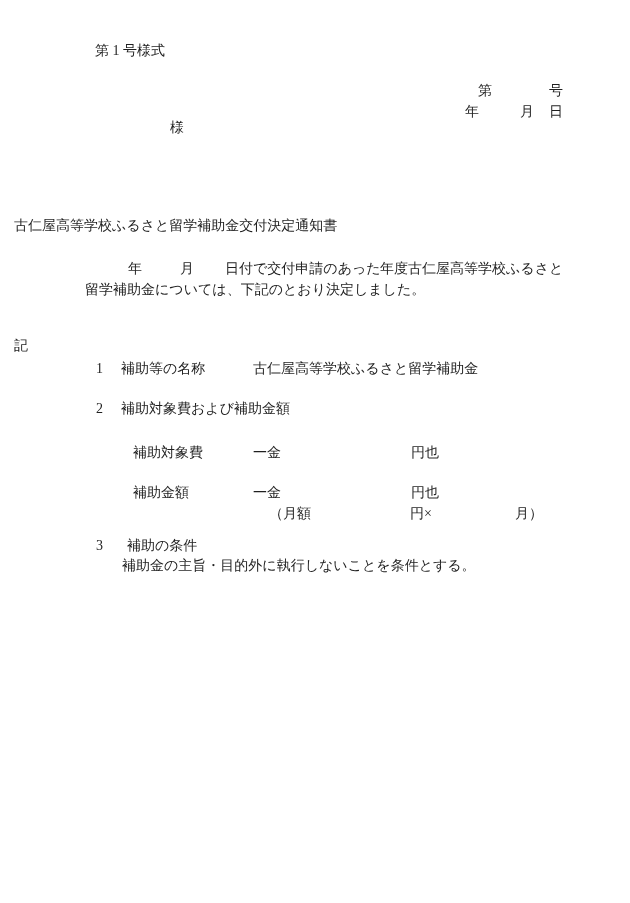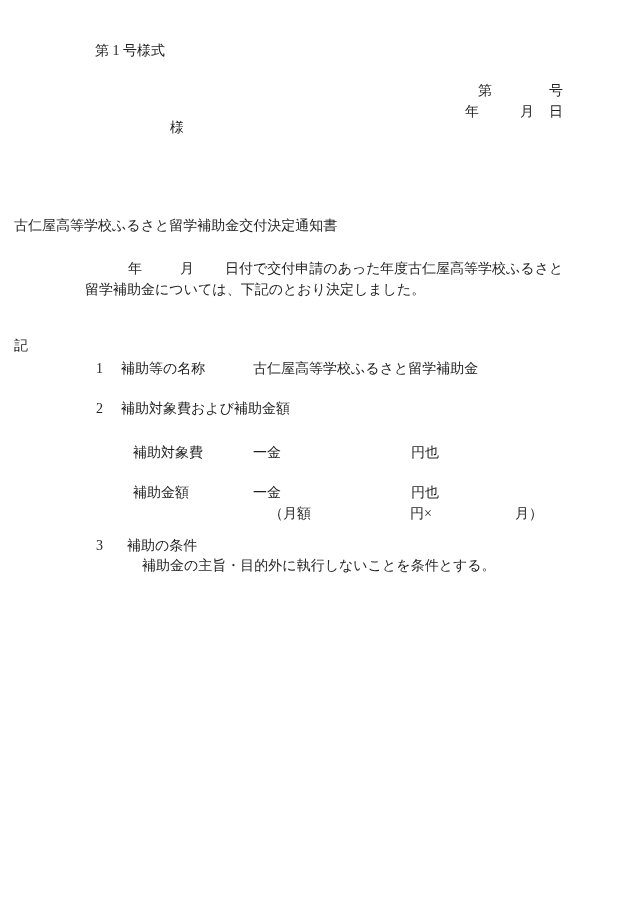--- a/index.html
+++ b/index.html
@@ -76,21 +76,21 @@
   #cost-row .fkin         { left: 253px; }
   #cost-row .fyen         { left: 411px; }
   #amount-row .flabel     { left: 133px; }
   #amount-row .fkin       { left: 253px; }
   #amount-row .fyen       { left: 411px; }
   #monthly-row .fopen     { left: 269px; }
   #monthly-row .fper      { left: 410px; }
   #monthly-row .fclose    { left: 515px; }
   #item3-row .fnum        { left: 96px;  }
   #item3-row .flabel      { left: 115px; margin-left: 12px; }
-  #condition-row .f1      { left: 142px; font-family: Liberation Serif, serif; }
+  #condition-row .f1      { left: 122px; font-family: Liberation Serif, serif; }
 </style>
 </head>
 <body>
 
 <div class="page">
 
   <div class="line" id="form-number">
     <span class="frag f1">第 1 号様式</span>
   </div>
 

